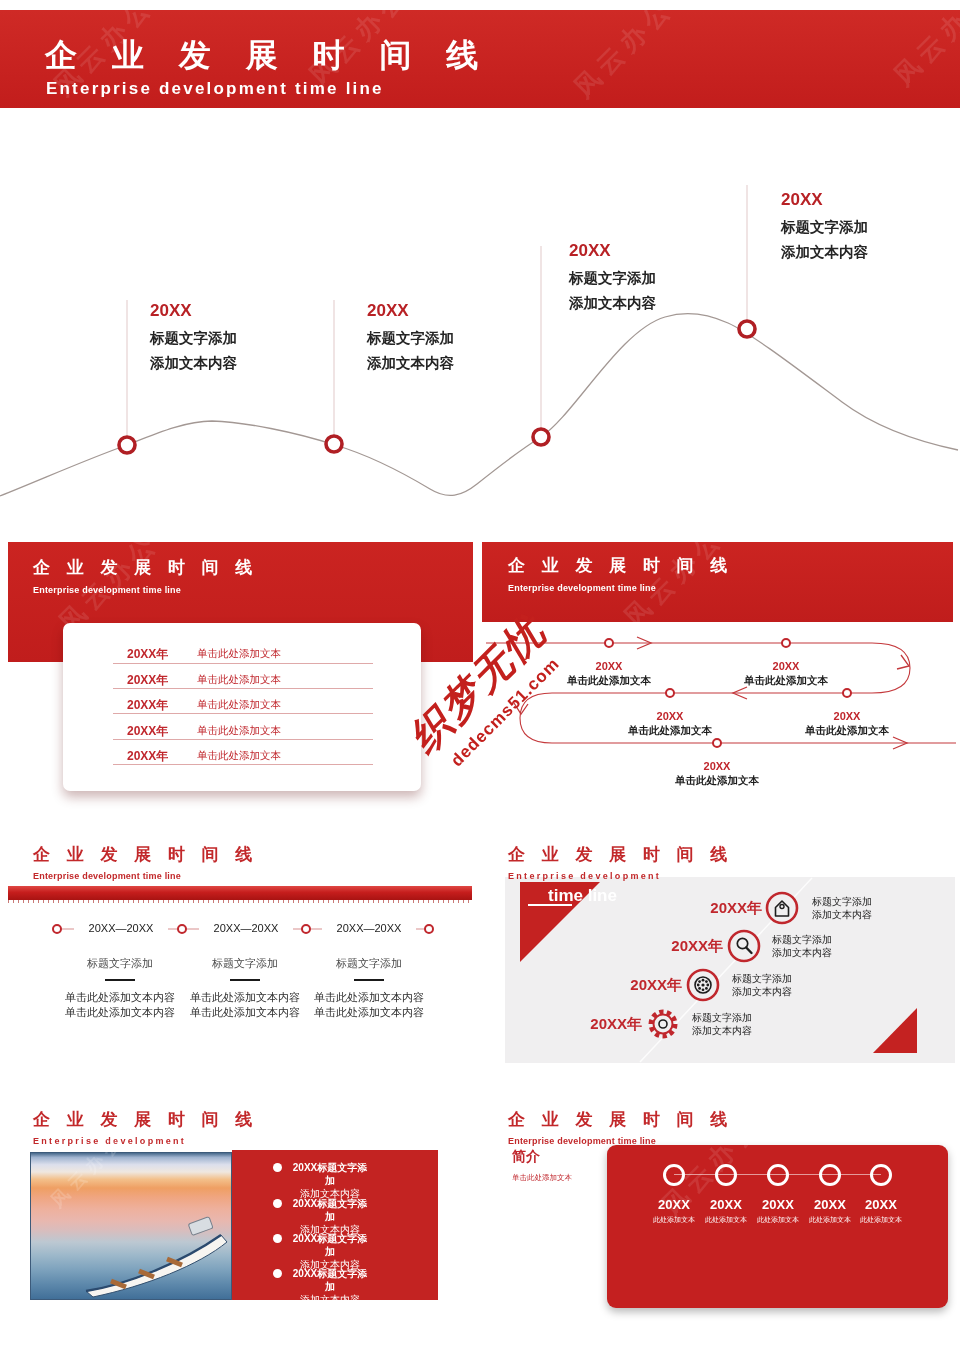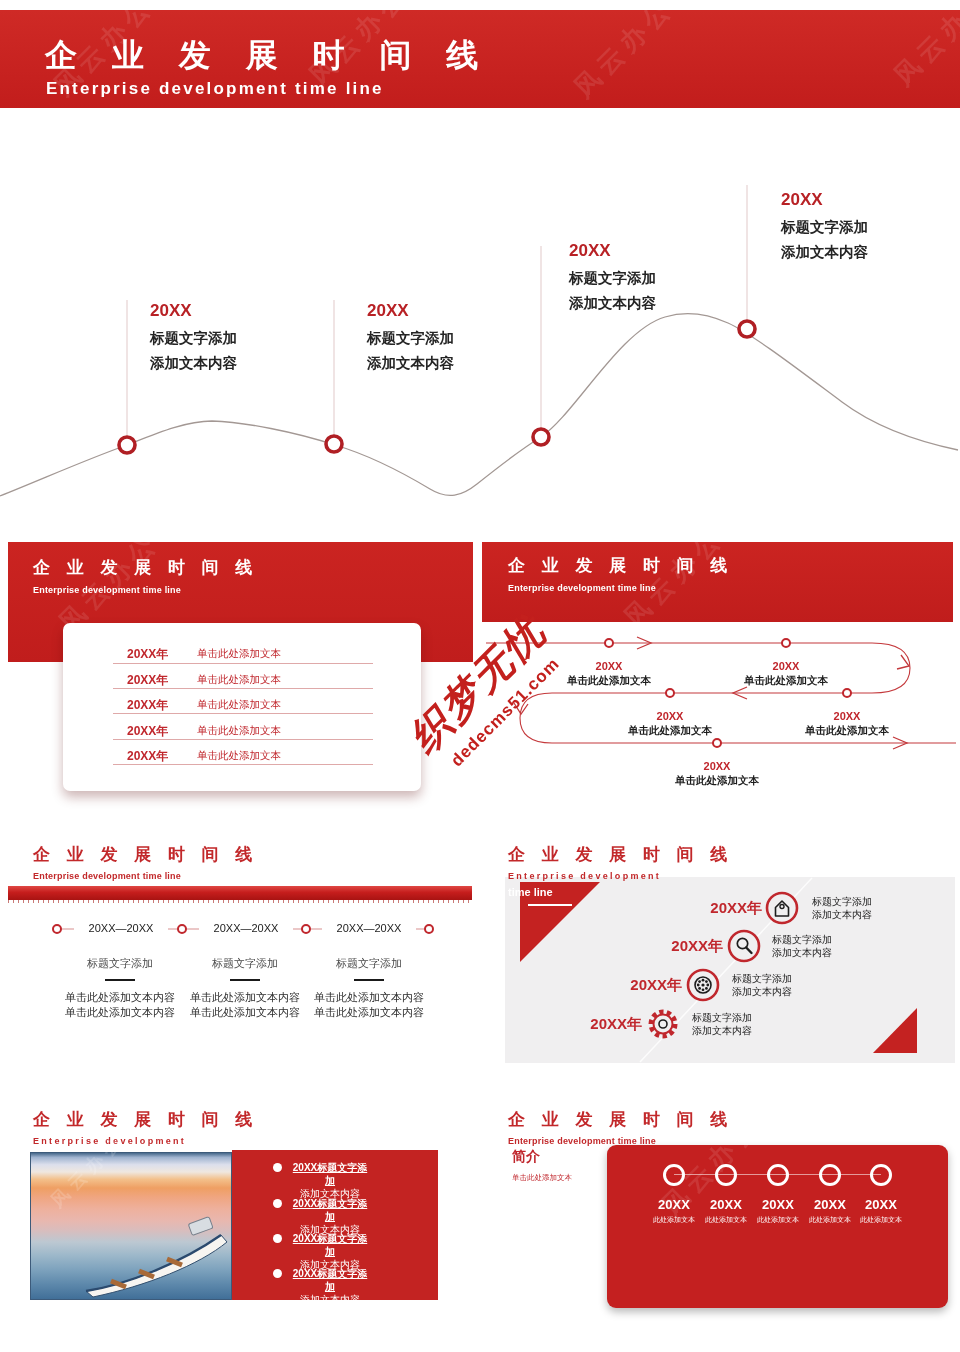--- a/index.html
+++ b/index.html
@@ -41,25 +41,25 @@
   .snake-text{font-size:10.5px;font-weight:bold;color:#1c1c1c;text-align:center;white-space:nowrap;}
   .range-label{font-size:11px;color:#222;text-align:center;background:#fff;padding:0 2px;}
   .grp{width:150px;text-align:center;}
   .grp .h{font-size:11px;color:#4a4a4a;}
   .grp .ul{width:30px;height:2px;background:#1a1a1a;margin:8px auto 0;}
   .grp .l{font-size:11px;color:#2b2b2b;line-height:15px;}
   .stair-year{width:100px;text-align:right;font-size:15px;font-weight:bold;color:#c0272d;white-space:nowrap;}
   .stair-text{font-size:10px;color:#222;line-height:13px;white-space:nowrap;}
   .tri-tl{left:520px;top:882px;width:0;height:0;border-right:80px solid transparent;border-top:80px solid #c42221;}
   .tri-br{left:873px;top:1008px;width:0;height:0;border-left:44px solid transparent;border-bottom:45px solid #c42221;}
-  .timeline-corner{left:508px;top:886px;color:#fff;font-size:11px;font-weight:bold;}
+  .timeline-corner{left:548px;top:886px;color:#fff;font-size:17px;font-weight:bold;}
   .timeline-corner-ul{left:528px;top:904px;width:44px;height:2px;background:#fff;}
   .bullet-dot{width:9px;height:9px;border-radius:50%;background:#fff;}
   .bullet-item{width:84px;text-align:center;color:#fff;font-size:10px;line-height:13px;}
-  .bullet-item .b1{font-weight:bold;text-decoration:underline;}
+  .bullet-item .b1{font-weight:bold;}
   .intro-h{left:512px;top:1148px;font-size:14px;font-weight:bold;color:#c0272d;}
   .intro-hs{left:512px;top:1173px;font-size:7.5px;color:#c0272d;}
   .ring{width:16px;height:16px;border:3px solid #fff;border-radius:50%;}
   .node-year{width:60px;text-align:center;color:#fff;font-size:13px;font-weight:bold;}
   .node-text{width:70px;text-align:center;color:#fff;font-size:7px;}
   .conn{height:1px;background:rgba(255,255,255,.55);}
   
   .wm{font-size:26px;font-weight:bold;letter-spacing:6px;transform:rotate(-45deg);white-space:nowrap;pointer-events:none;}
   .wm.on-red{color:rgba(255,255,255,.10);}
   .wm.bright{color:rgba(255,255,255,.17);}

